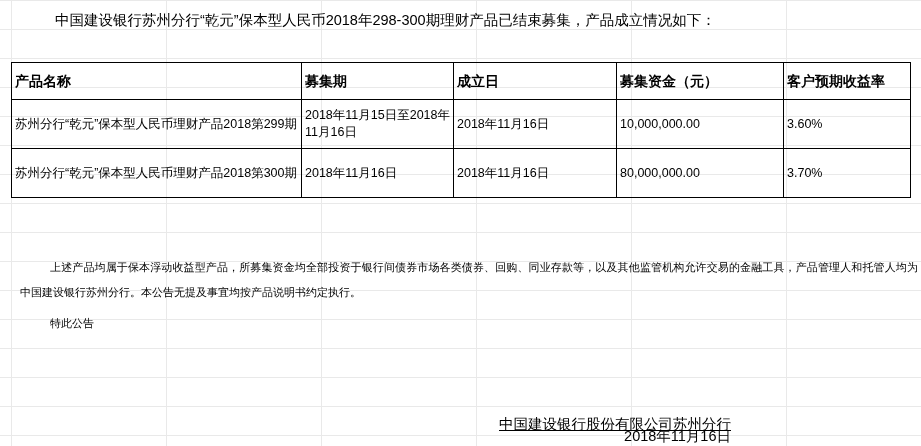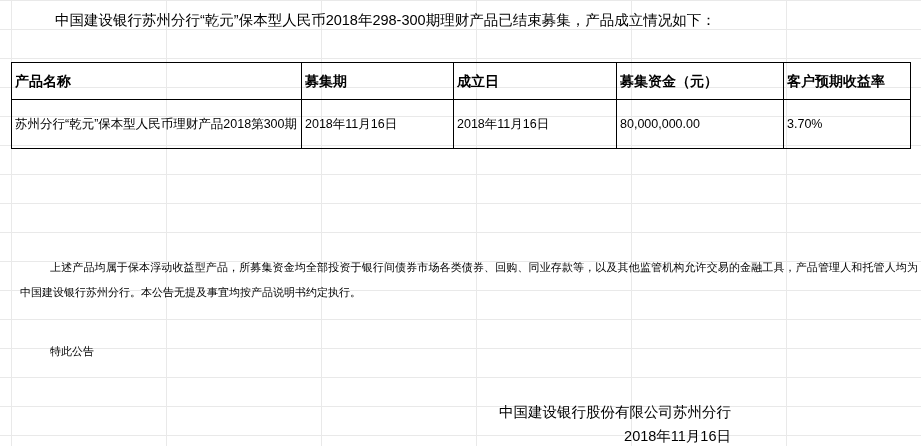--- a/index.html
+++ b/index.html
@@ -92,31 +92,30 @@
     line-height: 25px;
     text-align: justify;
   }
   .para1 {
     top: 255px;
     text-indent: 30px;
   }
   .para2 {
     top: 311px;
     text-indent: 30px;
-    margin-top: 28px;
   }
   .sign {
     position: absolute;
     right: 12px;
     width: 600px;
     text-align: right;
     font-size: 14.5px;
     line-height: 24px;
   }
-  .sign1 { top: 400px; }
+  .sign1 { top: 412px; text-decoration: underline; }
   .sign2 { top: 424px; }
 </style>
 </head>
 <body>
 
 <div class="sheet">
   <div class="grid-bg"></div>
 
   <div class="content">
 
@@ -134,20 +133,27 @@
         <tr>
           <th>产品名称</th>
           <th>募集期</th>
           <th>成立日</th>
           <th>募集资金（元）</th>
           <th>客户预期收益率</th>
         </tr>
       </thead>
       <tbody>
         <tr>
+          <td class="name-cell">苏州分行“乾元”保本型人民币理财产品2018第299期</td>
+          <td>2018年11月15日至2018年11月16日</td>
+          <td>2018年11月16日</td>
+          <td>10,000,000.00</td>
+          <td>3.60%</td>
+        </tr>
+        <tr>
           <td class="name-cell">苏州分行“乾元”保本型人民币理财产品2018第300期</td>
           <td>2018年11月16日</td>
           <td>2018年11月16日</td>
           <td>80,000,000.00</td>
           <td>3.70%</td>
         </tr>
       </tbody>
     </table>
 
     <div class="para para1">上述产品均属于保本浮动收益型产品，所募集资金均全部投资于银行间债券市场各类债券、回购、同业存款等，以及其他监管机构允许交易的金融工具，产品管理人和托管人均为中国建设银行苏州分行。本公告无提及事宜均按产品说明书约定执行。</div>

